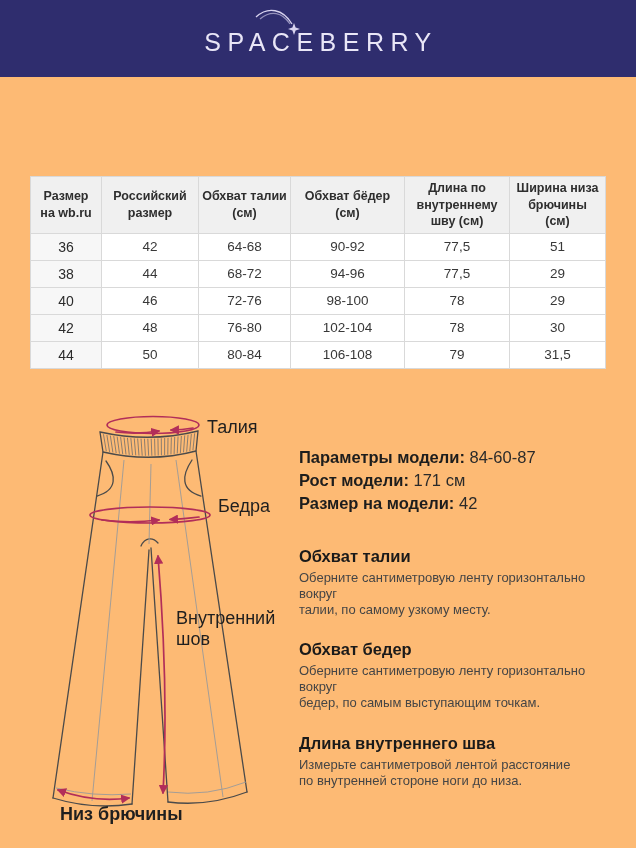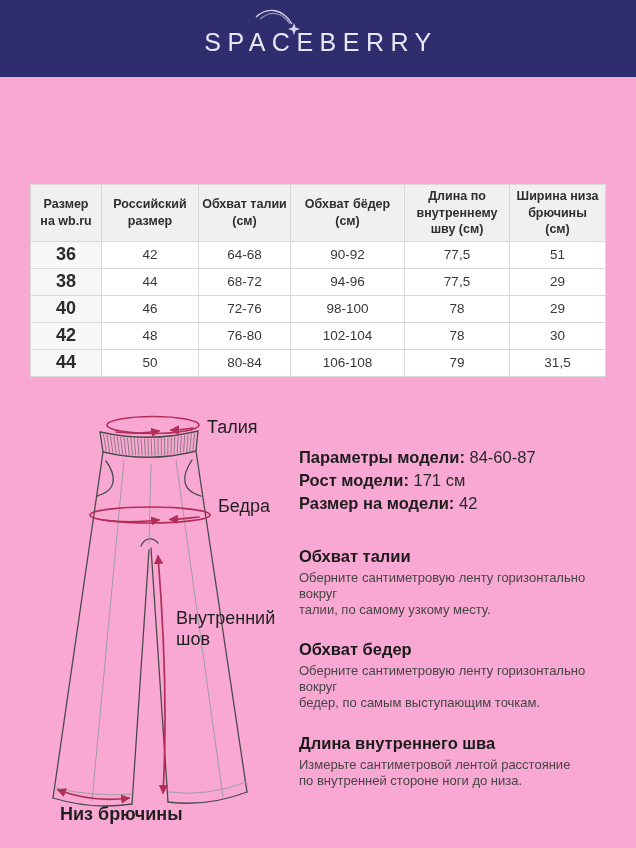--- a/index.html
+++ b/index.html
@@ -1,21 +1,21 @@
 <!DOCTYPE html>
 <html><head>
 <meta charset="utf-8">
 <style>
   * { box-sizing: border-box; margin: 0; padding: 0; }
   html, body { background: #ffffff; }
   .page {
     position: relative;
     width: 636px;
     height: 848px;
-    background: #f9a8d4;
+    background: #fdba74;
     font-family: "Liberation Sans", sans-serif;
     overflow: hidden;
     --navy: #2f2d6e;
     --accent: #b22e59;
     --logo-ink: #e9e6f7;
   }
 
   
   .brand-header {
     position: absolute;
@@ -37,21 +37,21 @@
   .logo-star {
     position: absolute;
     left: 248px; top: 3px;
   }
   .logo-star .trail { fill: none; stroke: #d8d3ef; stroke-width: 1.3px; }
   .logo-star .star { fill: #d8d3ef; }
 
   
   .size-table {
     position: absolute;
-    left: 30px; top: 184px;
+    left: 30px; top: 176px;
     width: 575px;
     border-collapse: collapse;
     table-layout: fixed;
   }
   .size-table th, .size-table td {
     border: 1px solid #d9d9d9;
     text-align: center;
     vertical-align: middle;
   }
   .size-table th {
@@ -65,22 +65,22 @@
     padding: 3px 2px;
   }
   .size-table td {
     height: 27px;
     font-size: 13.5px;
     color: #383838;
     background: #ffffff;
   }
   .size-table td.size-col {
     background: #f7f7f7;
-    font-weight: 700;
-    font-size: 18px;
+    font-weight: 400;
+    font-size: 14px;
     color: #2b2b2b;
   }
 
   
   .pants-diagram {
     position: absolute;
     left: 20px; top: 390px;
     width: 290px; height: 460px;
   }
   .pants-svg { position: absolute; left: 0; top: 0; }

